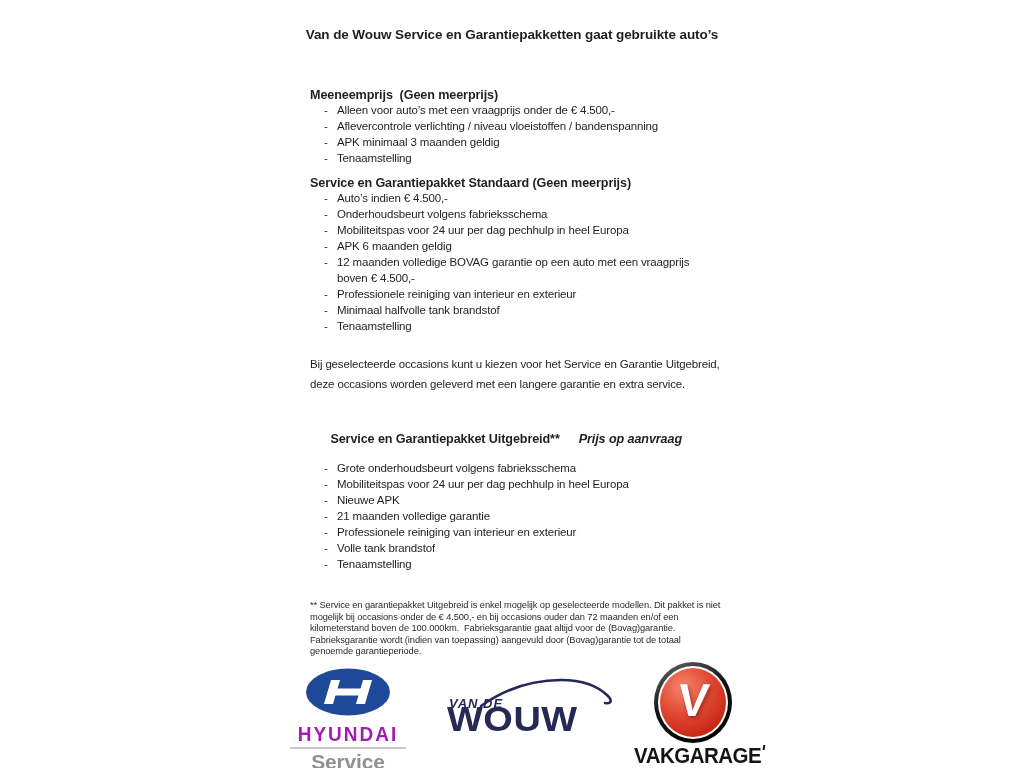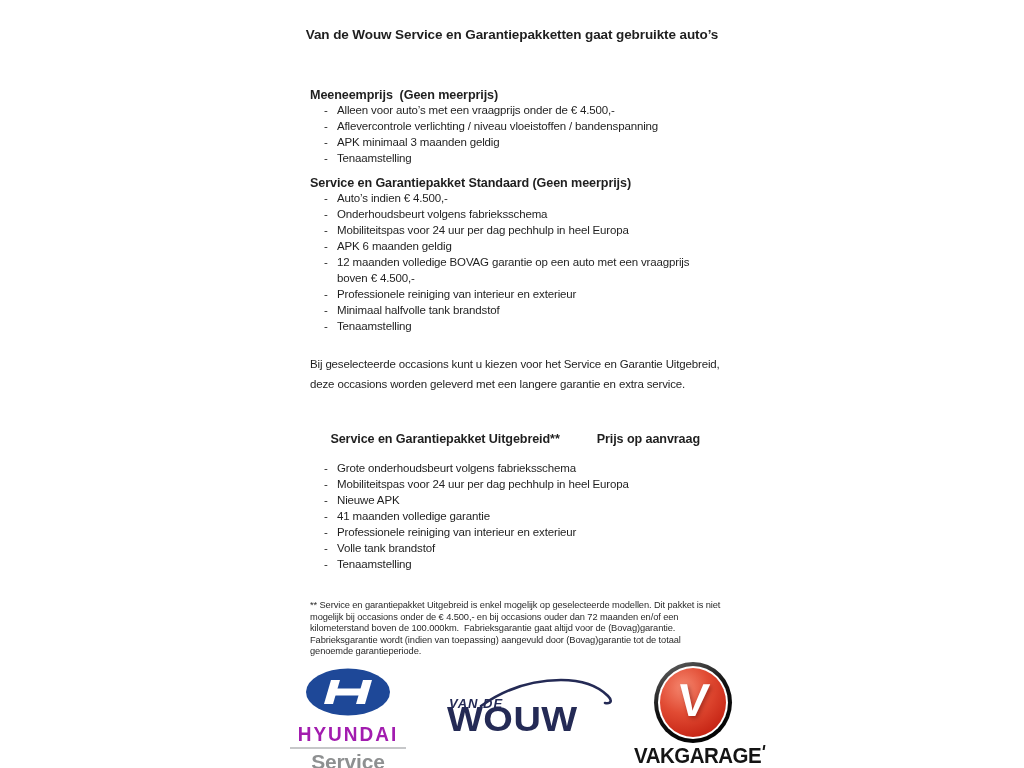--- a/index.html
+++ b/index.html
@@ -23,21 +23,21 @@
 
   .section-heading {
     font-size:12.6px;
     font-weight:bold;
     white-space:pre-wrap;
     letter-spacing:-0.1px;
   }
   .sec-1 { margin-top:46px; }
   .sec-2 { margin-top:10px; }
   .sec-3 { margin-top:24px; }
-  .price-note { display:inline-block; margin-left:37px; }
+  .price-note { display:inline-block; margin-left:19px;font-style:italic; }
 
   ul.dash-list {
     list-style:none;
   }
   ul.dash-list li {
     position:relative;
     padding-left:27px;
     max-width:402px;
     line-height:16px;
   }
@@ -153,21 +153,21 @@
 
     <div class="intro">Bij geselecteerde occasions kunt u kiezen voor het Service en Garantie Uitgebreid, deze occasions worden geleverd met een langere garantie en extra service.</div>
 
     <div class="section-heading sec-3">
       <span>Service en Garantiepakket Uitgebreid**</span><span class="price-note">Prijs op aanvraag</span>
     </div>
     <ul class="dash-list">
       <li>Grote onderhoudsbeurt volgens fabrieksschema</li>
       <li>Mobiliteitspas voor 24 uur per dag pechhulp in heel Europa</li>
       <li>Nieuwe APK</li>
-      <li>41 maanden volledige garantie</li>
+      <li>21 maanden volledige garantie</li>
       <li>Professionele reiniging van interieur en exterieur</li>
       <li>Volle tank brandstof</li>
       <li>Tenaamstelling</li>
     </ul>
 
     <div class="footnote">** Service en garantiepakket Uitgebreid is enkel mogelijk op geselecteerde modellen. Dit pakket is niet mogelijk bij occasions onder de € 4.500,- en bij occasions ouder dan 72 maanden en/of een kilometerstand boven de 100.000km.  Fabrieksgarantie gaat altijd voor de (Bovag)garantie. Fabrieksgarantie wordt (indien van toepassing) aangevuld door (Bovag)garantie tot de totaal genoemde garantieperiode.</div>
   </div>
 
   <div class="logos">
 

